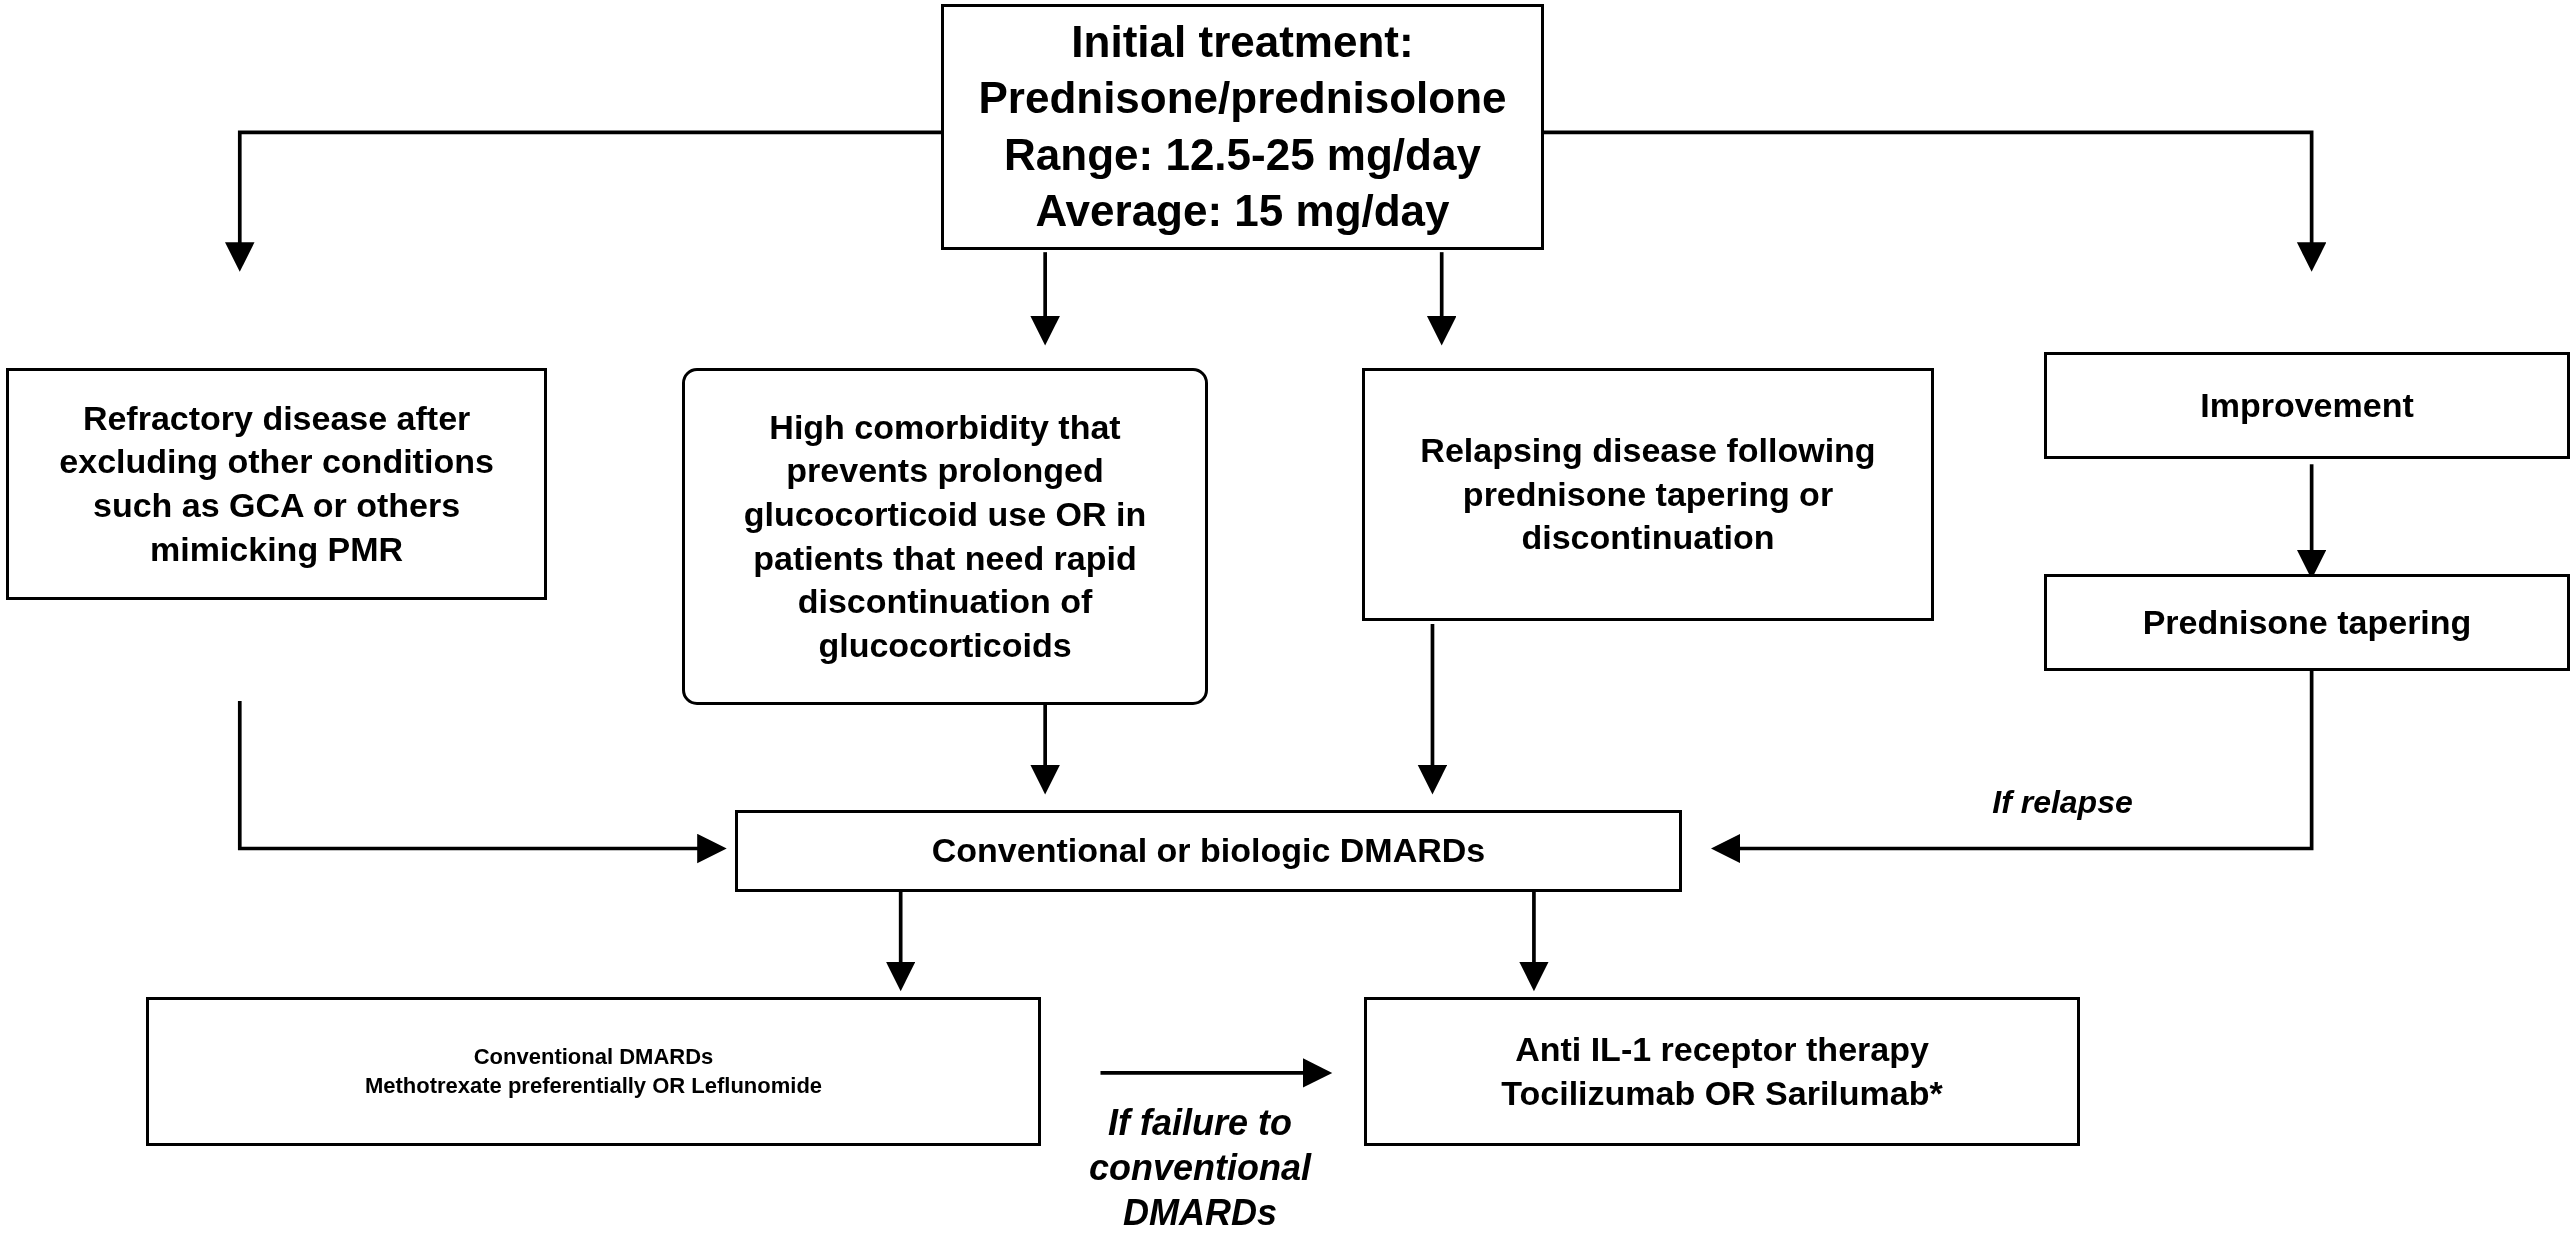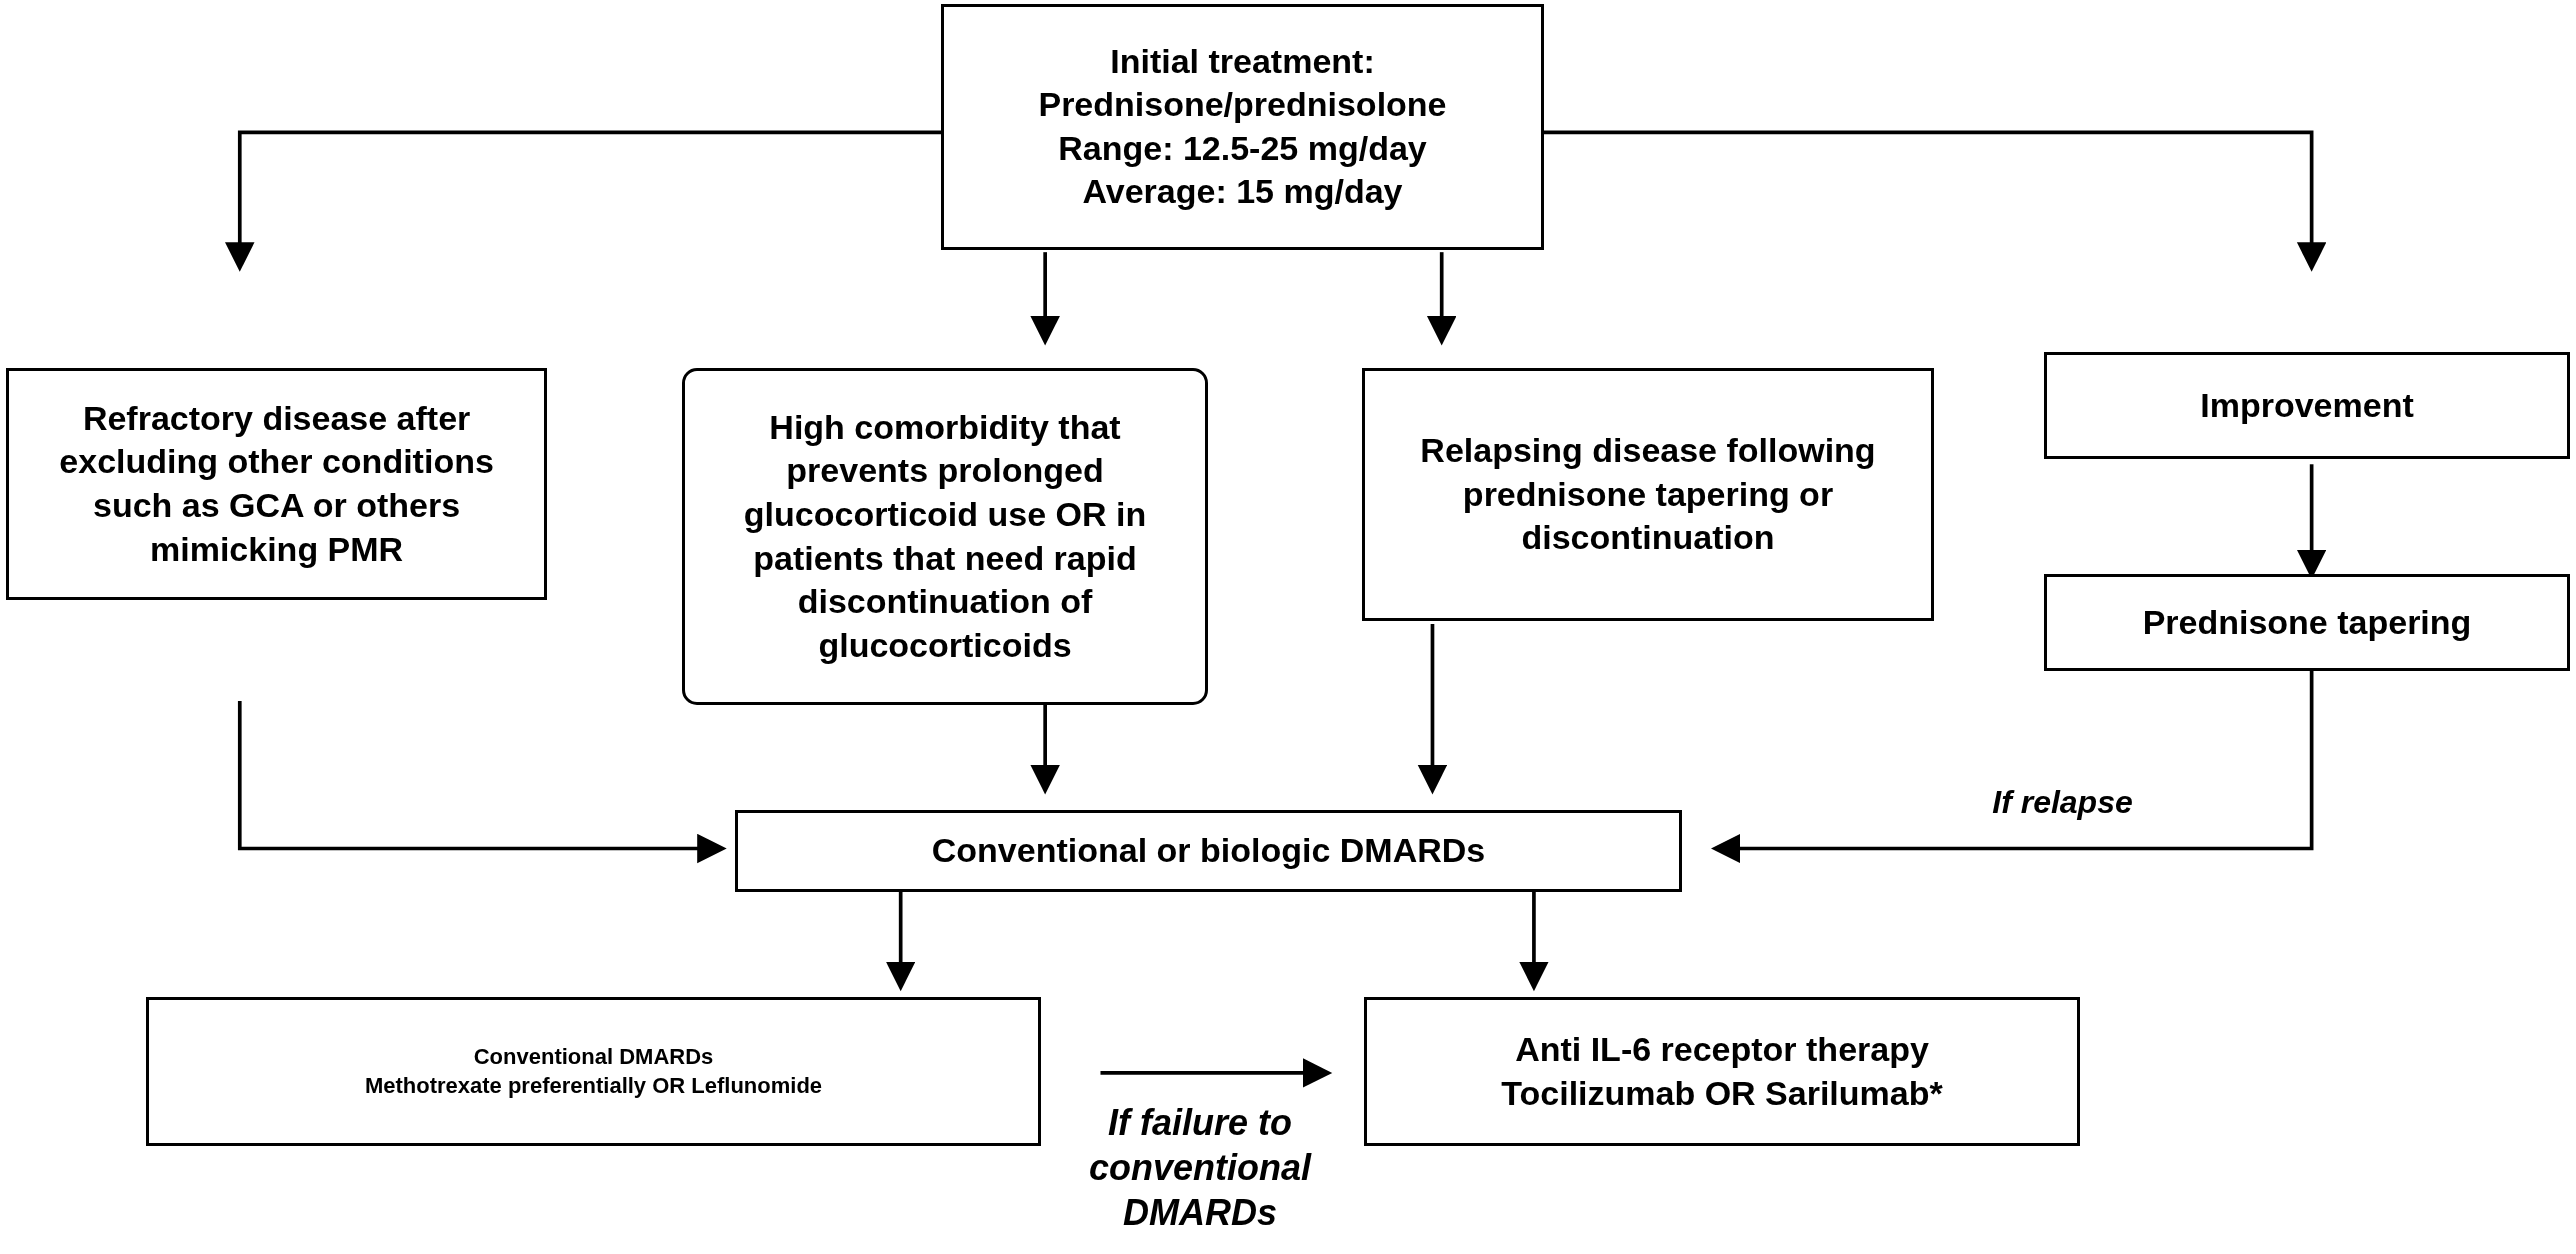--- a/index.html
+++ b/index.html
@@ -87,21 +87,21 @@
 
     <path class="ln" d="M3760,1090 L3760,1380 L2825,1380" marker-end="url(#ahl)"></path>
 
     <path class="ln" d="M1465,1450 L1465,1570" marker-end="url(#ah)"></path>
 
     <path class="ln" d="M2495,1450 L2495,1570" marker-end="url(#ah)"></path>
 
     <path class="ln" d="M1790,1745 L2125,1745" marker-end="url(#ah)"></path>
   </svg>
 
-  <div class="node" style="left:941px; top:3.7px; width:603px; height:246px; font-size:34px;">
+  <div class="node" style="left:941px; top:3.7px; width:603px; height:246px; font-size:44px;">
     <span class="txt">Initial treatment:
 Prednisone/prednisolone
 Range: 12.5-25 mg/day
 Average: 15 mg/day</span>
   </div>
 
   <div class="node" style="left:6.1px; top:368px; width:541px; height:232px; font-size:34px;">
     <span class="txt">Refractory disease after
 excluding other conditions
 such as GCA or others
@@ -134,21 +134,21 @@
   <div class="node" style="left:735px; top:810px; width:947px; height:82px; font-size:34px;">
     <span class="txt">Conventional or biologic DMARDs</span>
   </div>
 
   <div class="node" style="left:146px; top:997px; width:895px; height:149px; font-size:22px;">
     <span class="txt">Conventional DMARDs
 Methotrexate preferentially OR Leflunomide</span>
   </div>
 
   <div class="node" style="left:1364px; top:997px; width:716px; height:149px; font-size:34px;">
-    <span class="txt">Anti IL-6 receptor therapy
+    <span class="txt">Anti IL-1 receptor therapy
 Tocilizumab OR Sarilumab*</span>
   </div>
 
   <div class="edge-label" style="left:1961px; top:782px; width:203px; font-size:32px; text-align:center;">If relapse</div>
 
   <div class="edge-label" style="left:1080px; top:1100px; width:240px; font-size:36px;">If failure to
 conventional
 DMARDs</div>
 
 </div>

